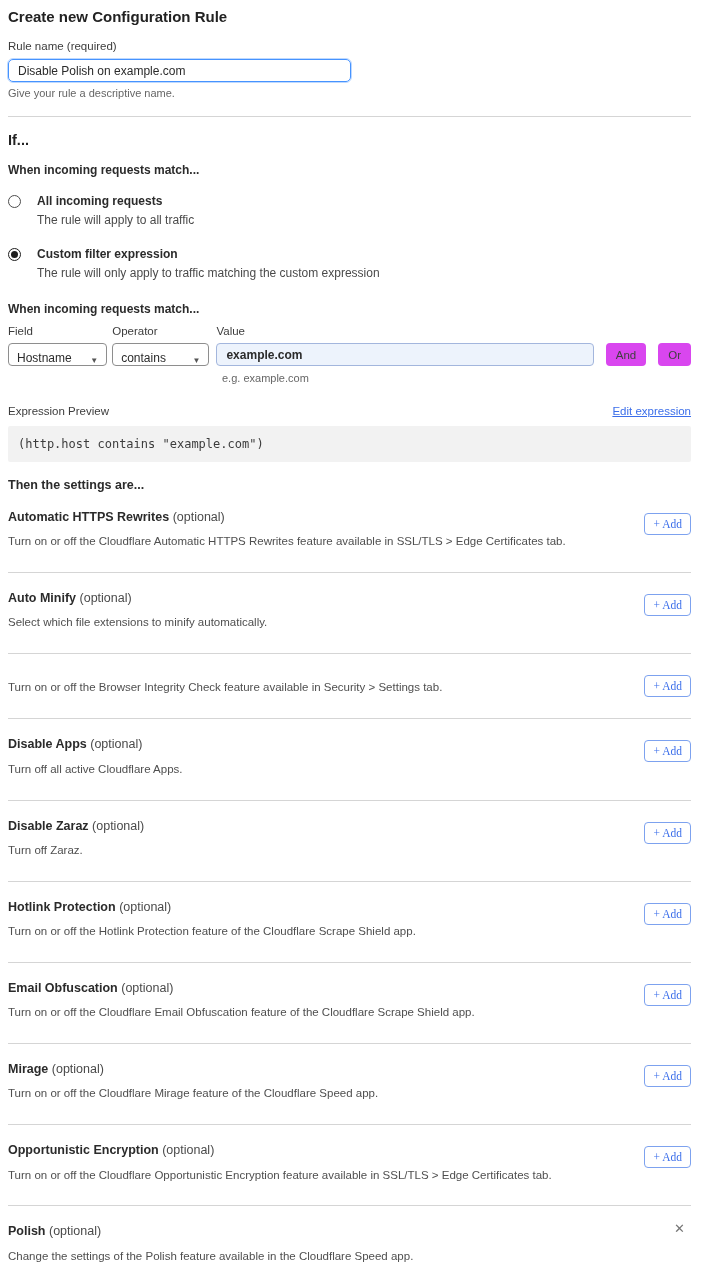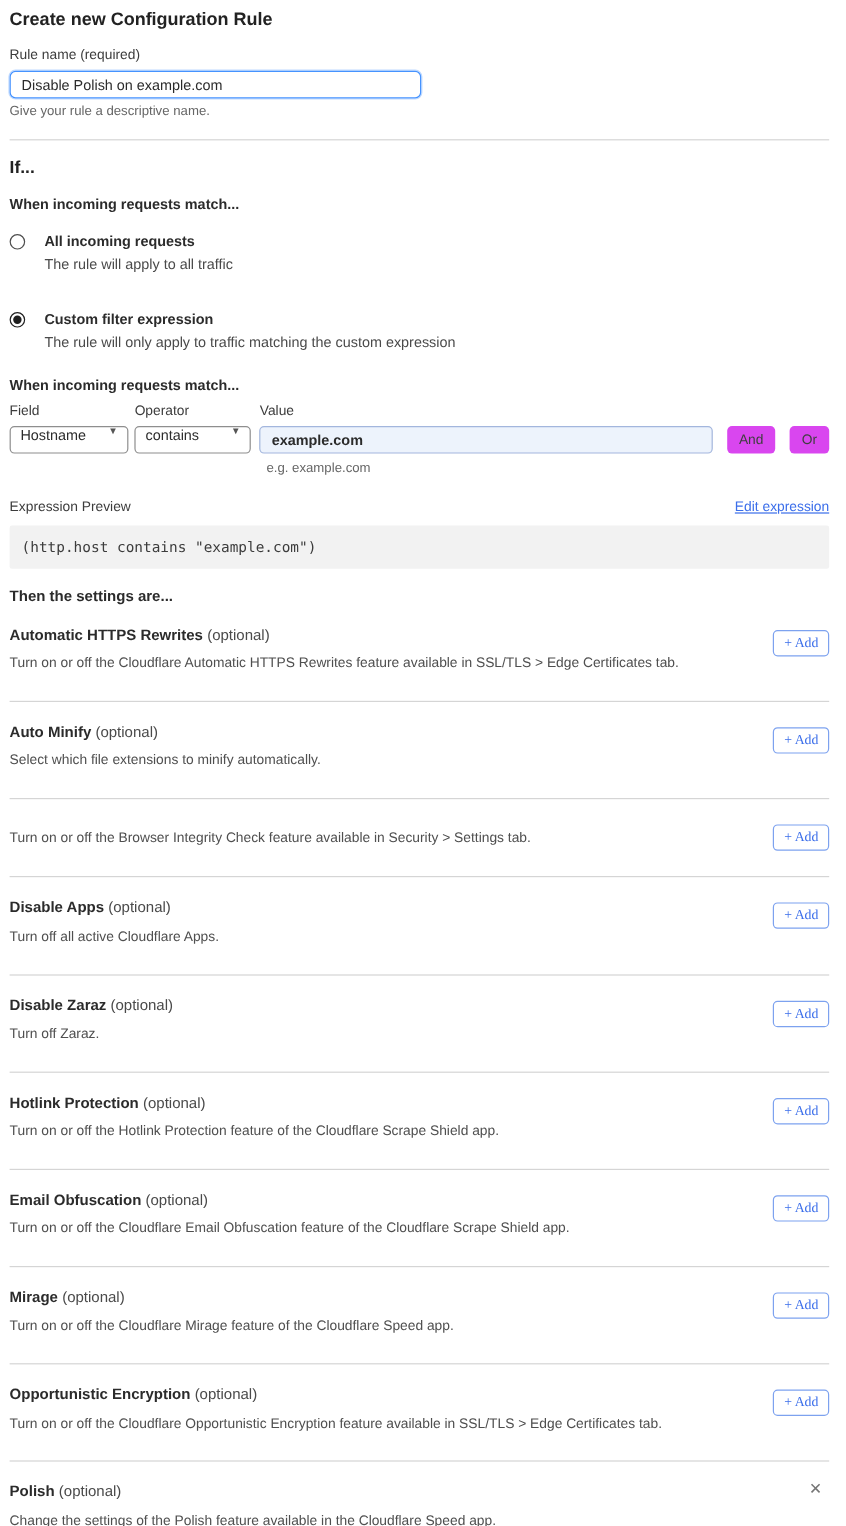--- a/index.html
+++ b/index.html
@@ -29,40 +29,40 @@
     font-family:inherit;background:#fff;display:block;
   }
   .helper{font-size:11px;color:#666;margin-top:5px;}
 
   .divider{border:none;border-top:1px solid var(--divider);margin:17px 0 0;}
 
   h2.if-heading{font-size:14.5px;font-weight:700;margin:15px 0 0;color:#222;}
   .match-label{font-size:12px;font-weight:700;margin-top:15px;color:#2b2b2b;}
 
   .radio-group{margin-top:17px;}
-  .radio-row{display:flex;margin-bottom:31px;cursor:default;}
+  .radio-row{display:flex;margin-bottom:19px;cursor:default;}
   .radio-row:last-child{margin-bottom:0;}
   .radio-circle{
     flex:0 0 auto;width:13px;height:13px;margin-top:1px;
     border:1px solid #4d4d4d;border-radius:50%;
     display:inline-flex;align-items:center;justify-content:center;background:#fff;
   }
   .radio-circle.checked{border-color:#1f1f1f;}
   .radio-circle.checked::after{
     content:"";width:7px;height:7px;border-radius:50%;background:#1f1f1f;
   }
   .radio-texts{margin-left:16px;}
   .radio-title{font-size:12px;font-weight:700;color:#2b2b2b;line-height:1.25;}
   .radio-desc{font-size:12px;color:#4a4a4a;margin-top:4px;line-height:1.25;}
 
   .builder-row{display:flex;align-items:flex-end;margin-top:9px;}
   .builder-col .field-label{margin-bottom:6px;}
   .select-box{
     height:23px;border:1px solid #8e8e8e;border-radius:4px;background:#fff;
-    display:flex;align-items:flex-start;justify-content:space-between;
+    display:flex;align-items:flex-end;justify-content:space-between;
     padding:0 8px;font-size:12px;color:#2b2b2b;cursor:pointer;
   }
   .caret{font-size:8px;color:#555;margin-left:6px;line-height:1;}
   .col-field{width:102px;}
   .col-operator{width:100px;margin-left:5px;}
   .col-value{width:388px;margin-left:7px;}
   .value-input{
     width:100%;height:23px;
     border:1px solid #a3b6dd;border-radius:4px;background:#edf3fc;
     padding:0 9px;font-size:12px;font-weight:700;color:#2b2b2b;

